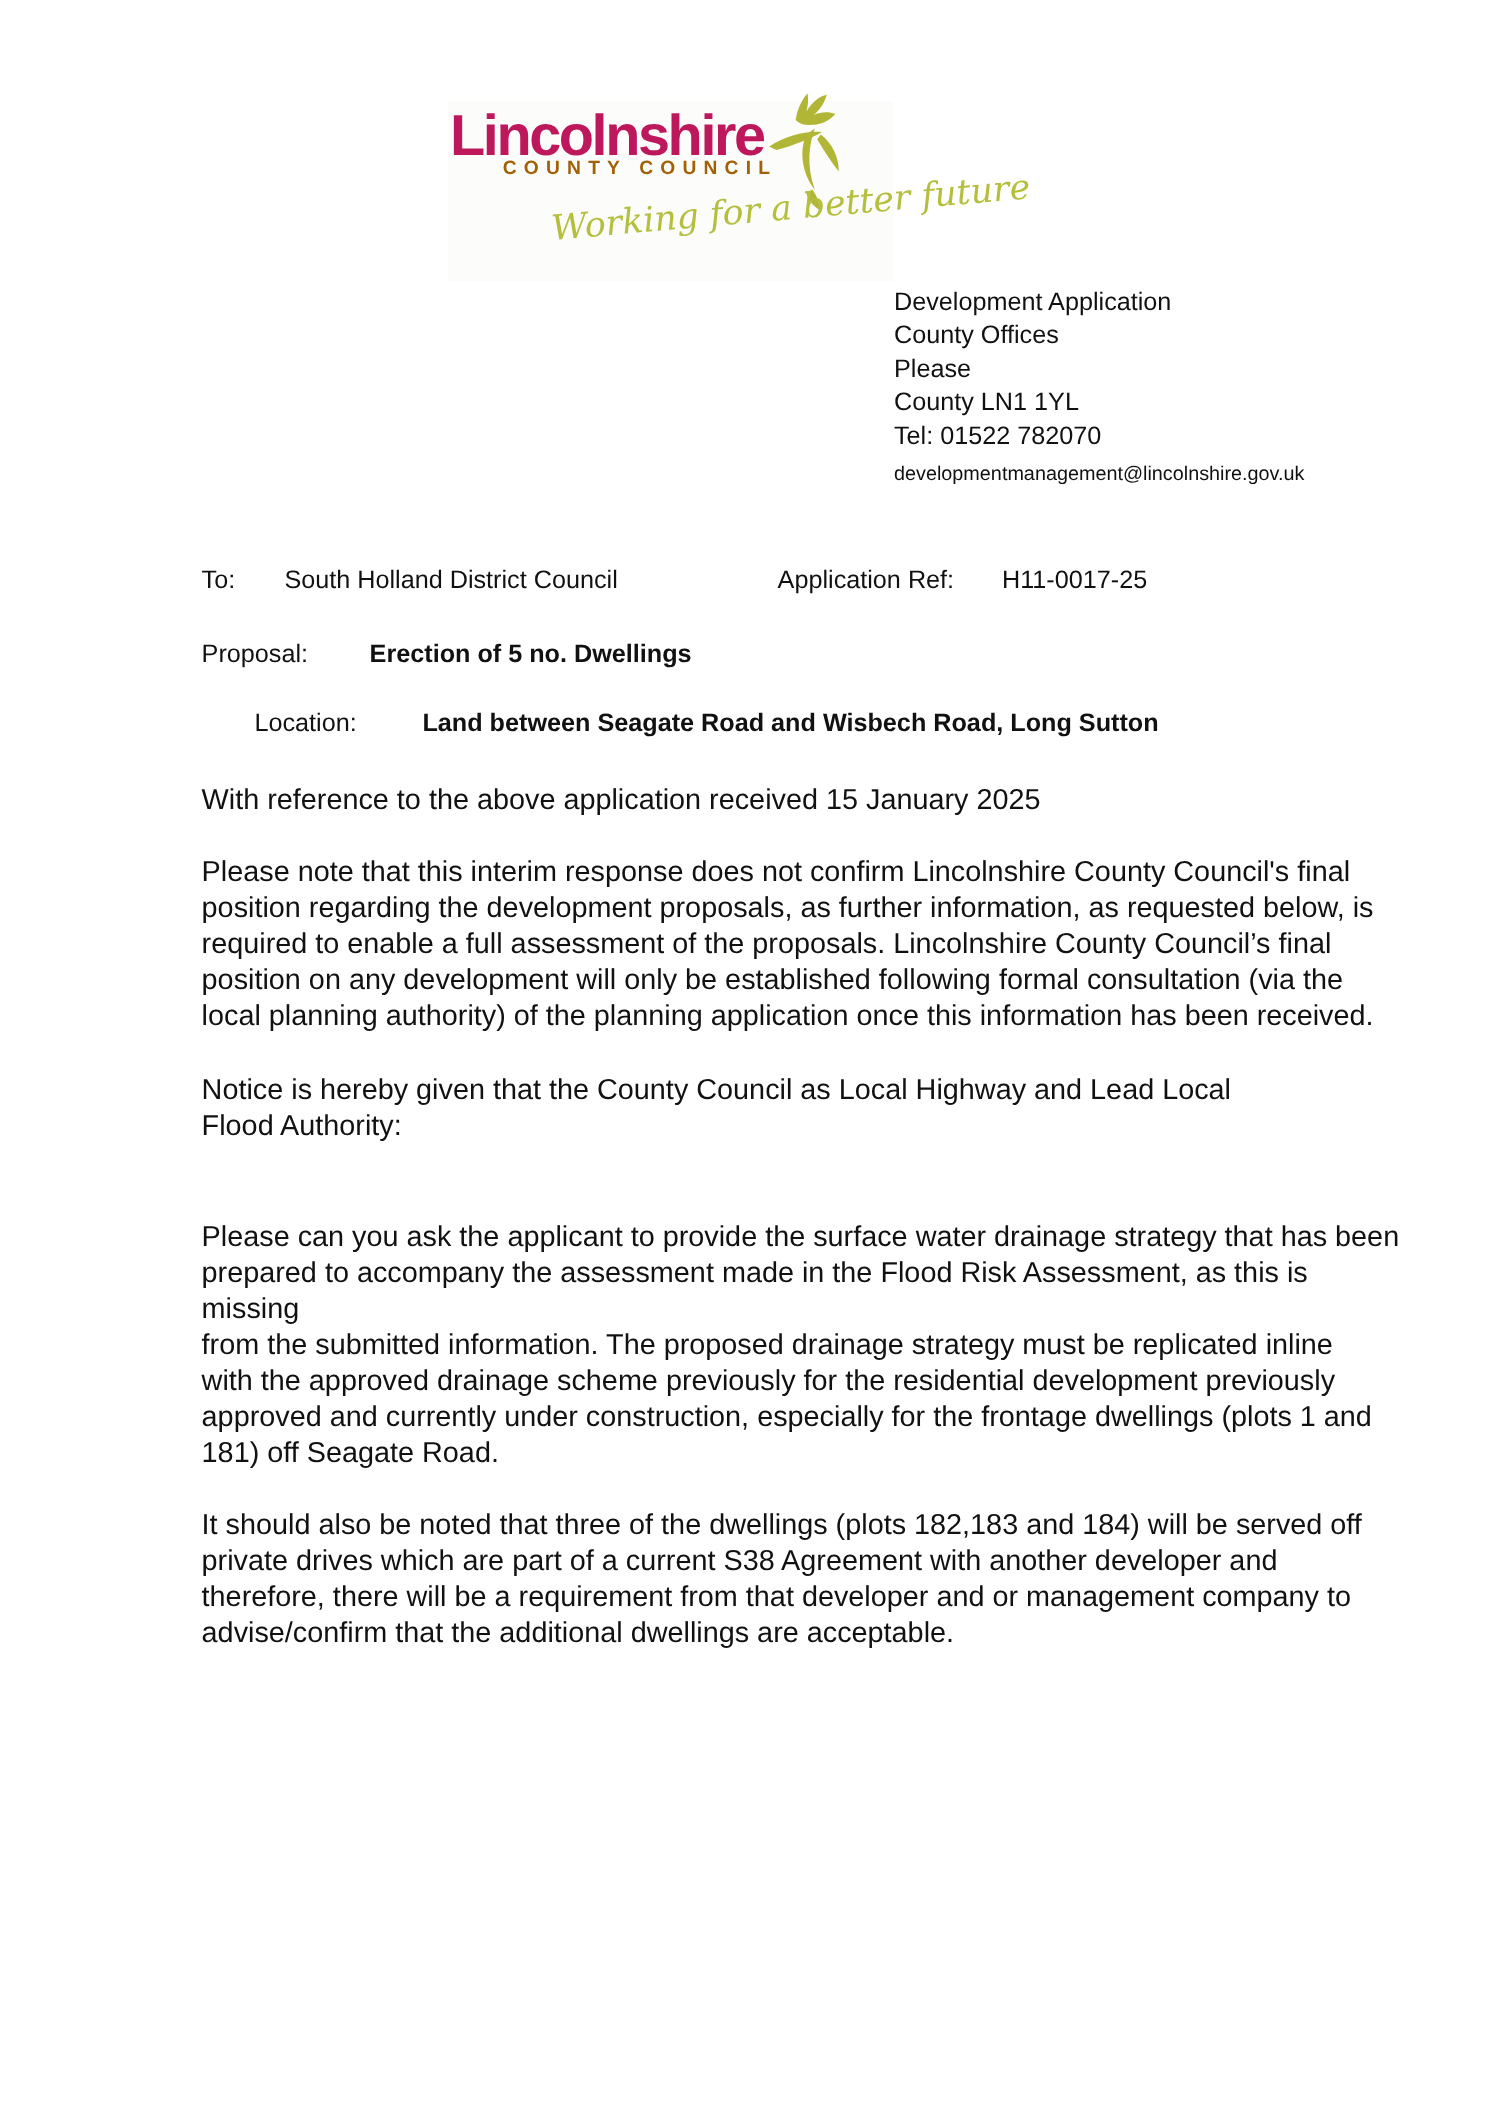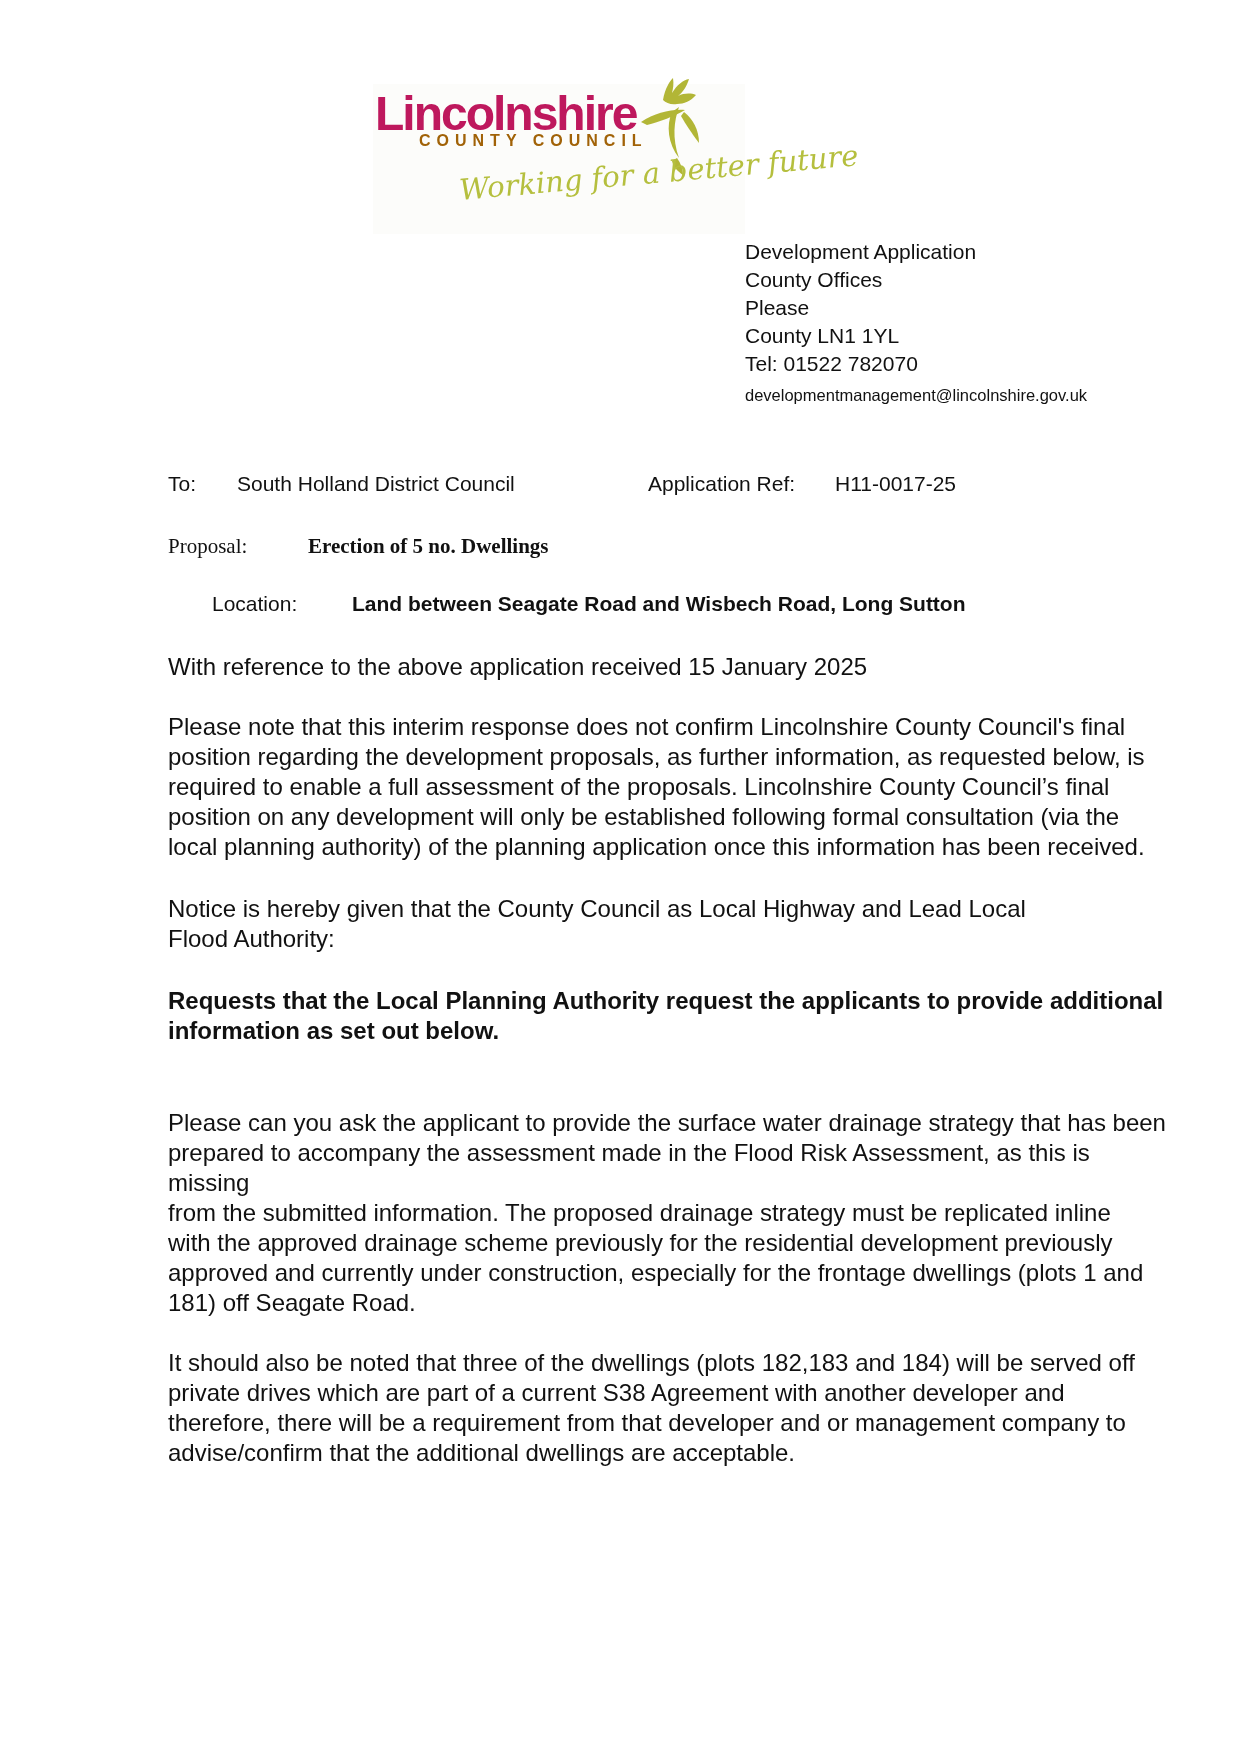--- a/index.html
+++ b/index.html
@@ -57,21 +57,21 @@
     width:1000px; font-size:21px; color:#111;
   }
   .meta-row1 {
     display:grid;
     grid-template-columns:69px 411px 187px auto;
   }
   .meta-row {
     display:grid;
     grid-template-columns:140px auto;
   }
-  .meta-row.proposal { margin-top:38px;font-family:Liberation Serif, serif; }
+  .meta-row.proposal { margin-top:38px; }
   .meta-row.location { margin-top:33px;margin-left:44px; }
   .bold { font-weight:700; }
 
   
   .letter {
     position:absolute; left:168px; top:652px;
     width:1000px;
     font-size:24px; line-height:30px; color:#111;
   }
   .para { white-space:pre-line; }
@@ -131,22 +131,20 @@
 
   <div class="letter">
     <div class="para">With reference to the above application received 15 January 2025</div>
     <div class="para">Please note that this interim response does not confirm Lincolnshire County Council's final
 position regarding the development proposals, as further information, as requested below, is
 required to enable a full assessment of the proposals.  Lincolnshire County Council’s final
 position on any development will only be established following formal consultation (via the
 local planning authority) of the planning application once this information has been received.</div>
     <div class="para mt32">Notice is hereby given that the County Council as Local Highway and Lead Local
 Flood Authority:</div>
-    <div class="para bold mt32">Requests that the Local Planning Authority request the applicants to provide additional
-information as set out below.</div>
     <div class="para after-heading">Please can you ask the applicant to provide the surface water drainage strategy that has been
 prepared to accompany the assessment made in the Flood Risk Assessment, as this is missing
 from the submitted information. The proposed drainage strategy must be replicated inline
 with the approved drainage scheme previously for the residential development previously
 approved and currently under construction, especially for the frontage dwellings (plots 1 and
 181) off Seagate Road.</div>
     <div class="para">It should also be noted that three of the dwellings (plots 182,183 and 184) will be served off
 private drives which are part of a current S38 Agreement with another developer and
 therefore, there will be a requirement from that developer and or management company to
 advise/confirm that the additional dwellings are acceptable.</div>

